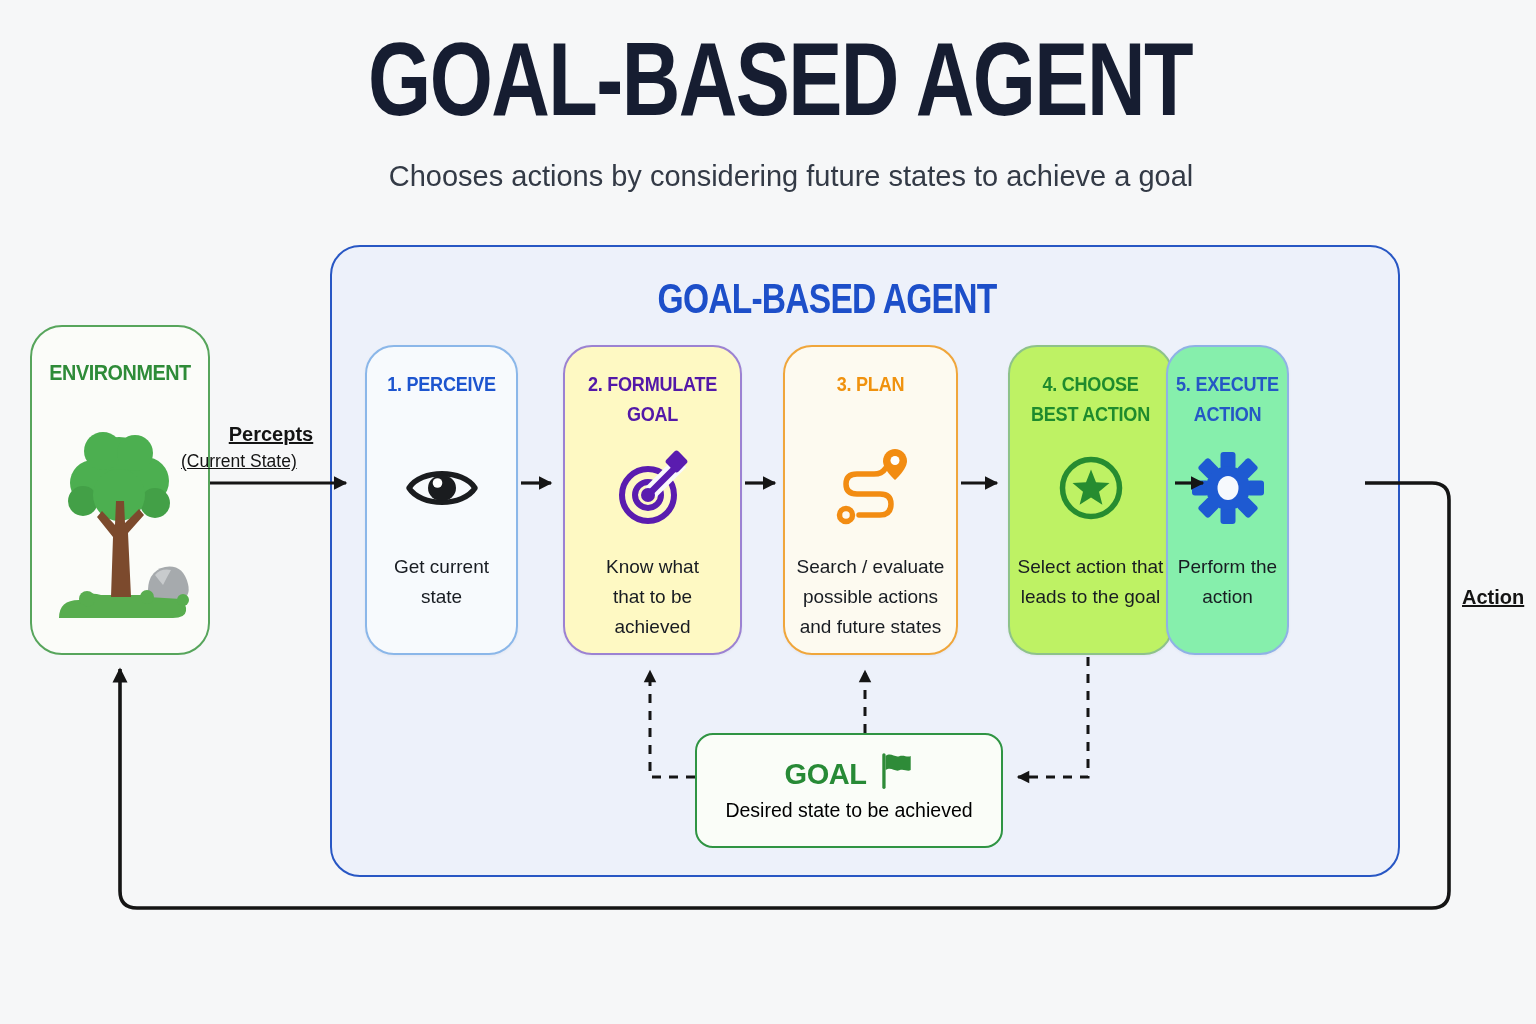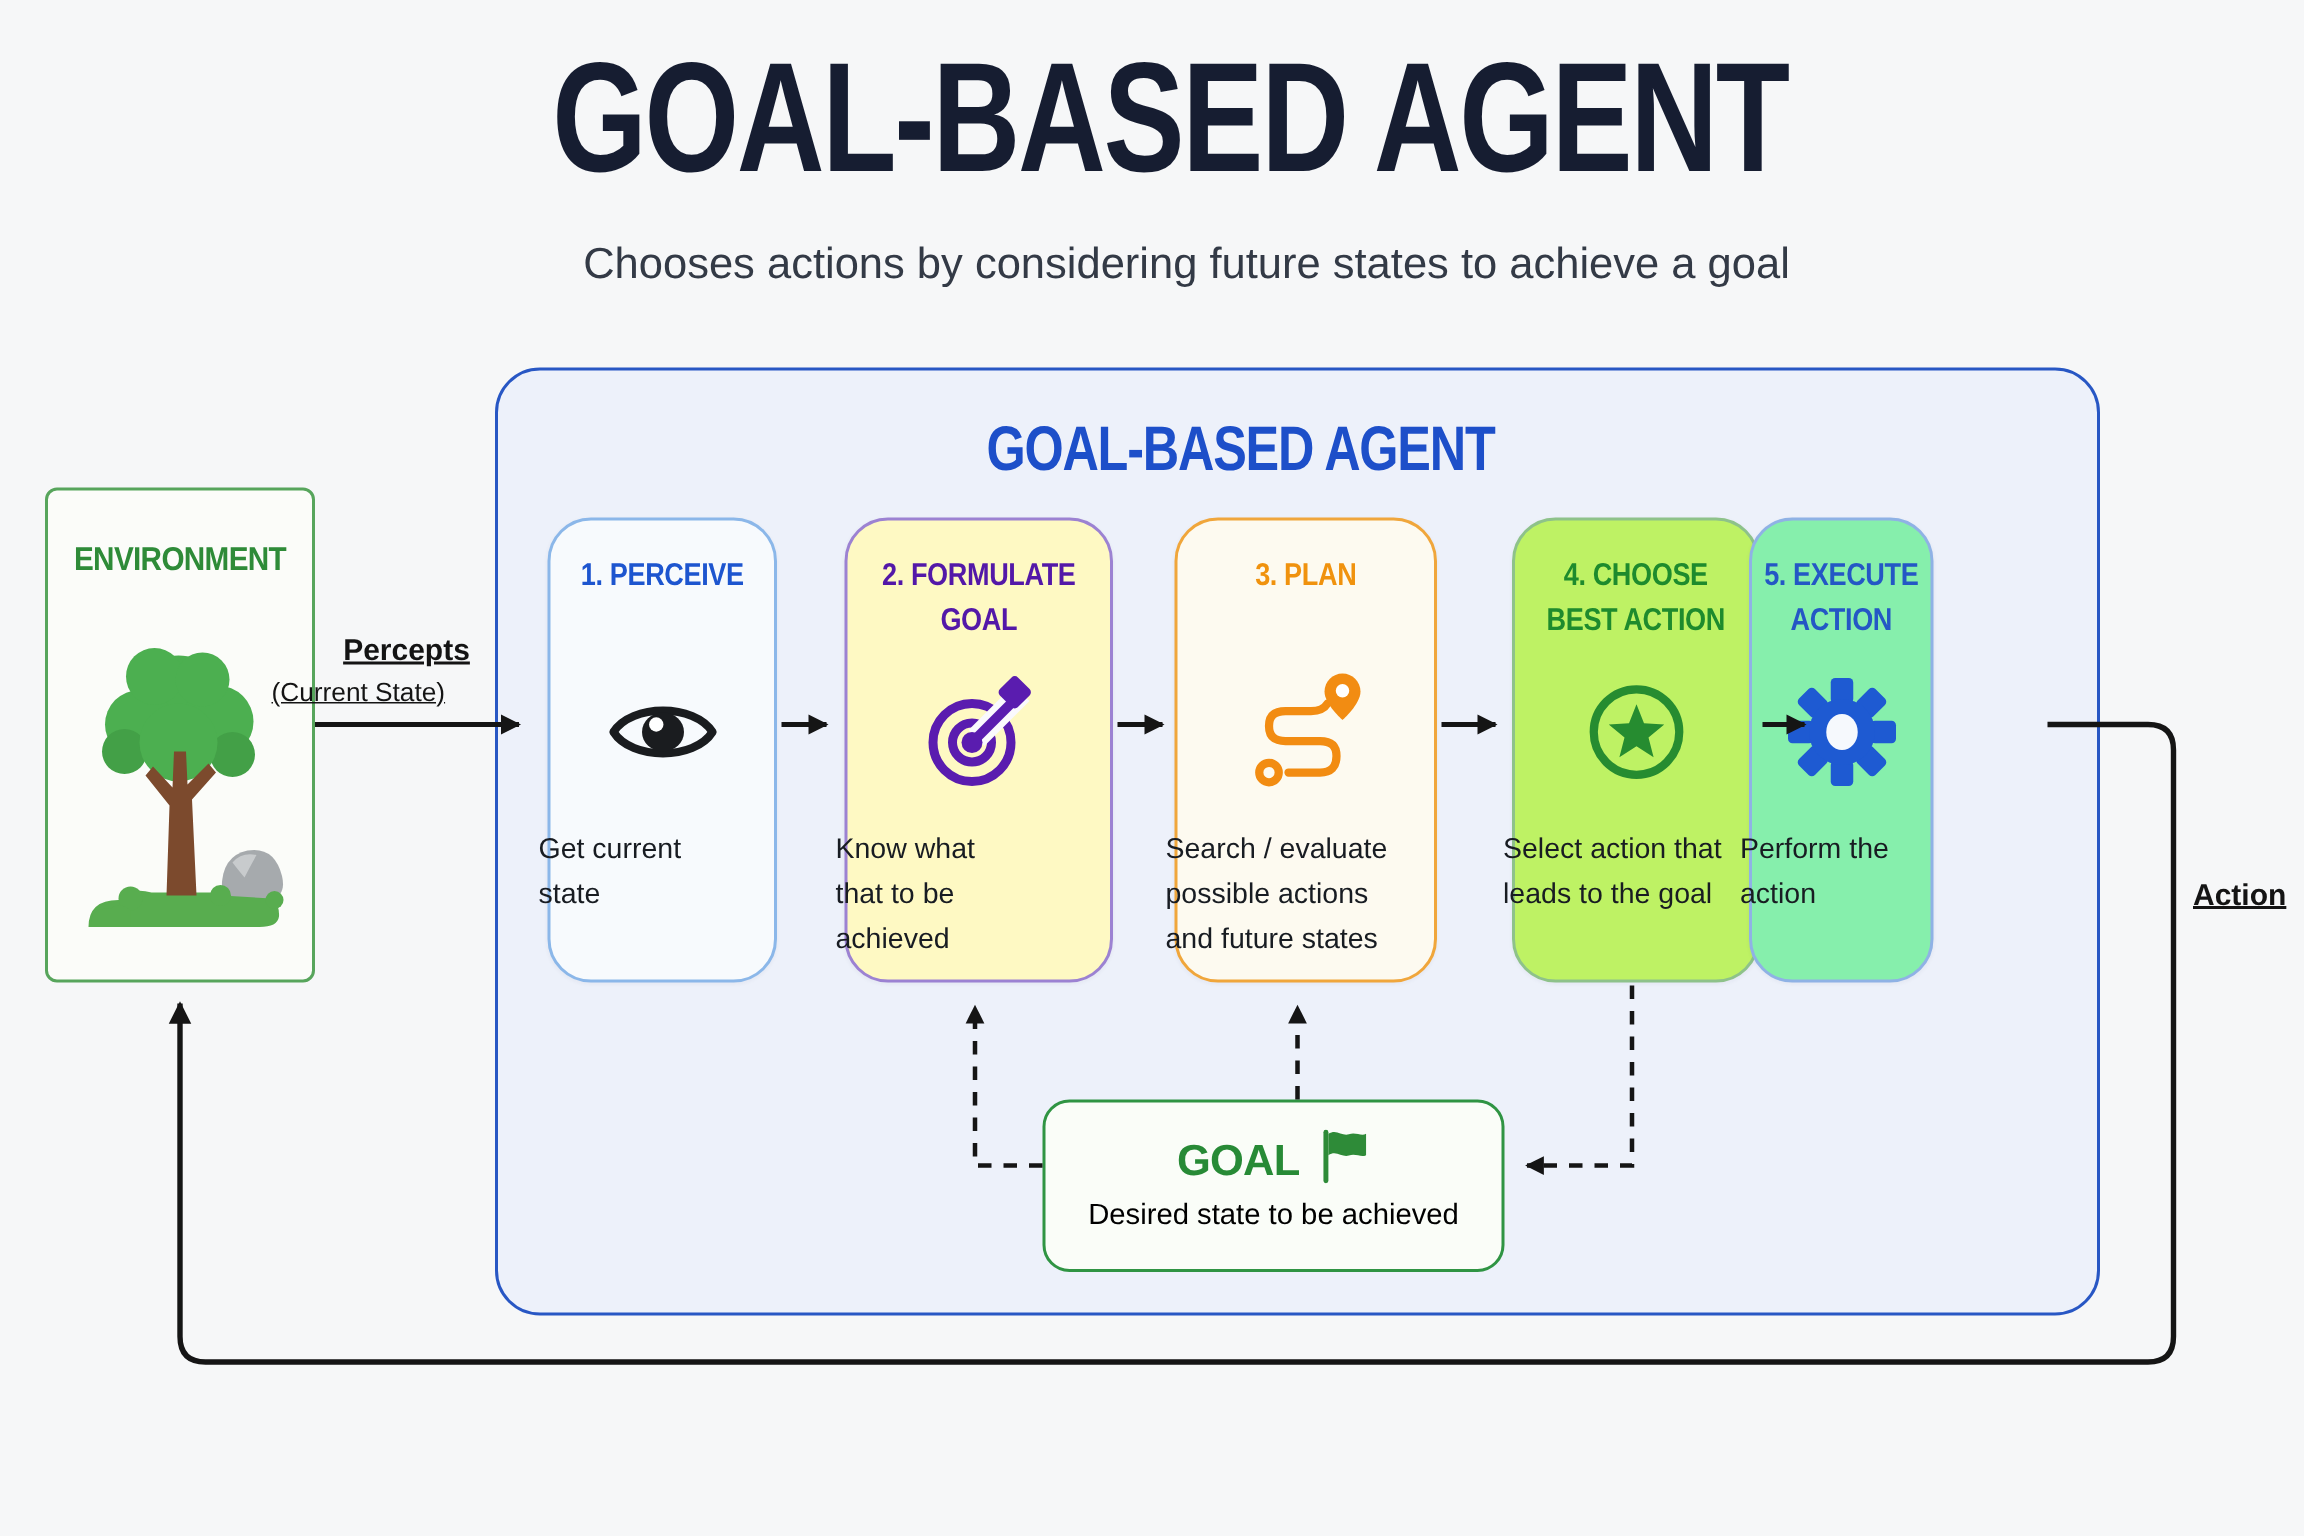--- a/index.html
+++ b/index.html
@@ -32,21 +32,21 @@
   }
   .agent-title{
     position:absolute;left:0;top:28px;width:990px;text-align:center;
     font-size:42px;font-weight:800;letter-spacing:-1px;color:#1d4fc9;
     transform:scaleX(.80);transform-origin:50% 50%;white-space:nowrap;
   }
 
   
   .env-box{
     position:absolute;left:30px;top:325px;width:180px;height:330px;
-    background:#fbfcf9;border:2.5px solid #57a55c;border-radius:8px;
+    background:#fbfcf9;border:2.5px solid #57a55c;border-radius:32px;
     box-sizing:border-box;
   }
   .env-title{
     position:absolute;top:33px;left:0;right:0;text-align:center;
     font-size:22px;font-weight:800;color:#2e8b38;letter-spacing:-.5px;
     transform:scaleX(.9);white-space:nowrap;
   }
   .env-art{position:absolute;left:13px;top:92px;}
 
   
@@ -68,21 +68,21 @@
   .c1 .card-title{color:#1d55cf;}
   .c2 .card-title{color:#5318a8;}
   .c3 .card-title{color:#f0920e;}
   .c4 .card-title{color:#1e8b2d;}
   .c5 .card-title{color:#2457c5;}
   .card-icon{
     position:absolute;top:96px;left:0;right:0;height:90px;
     display:flex;align-items:center;justify-content:center;
   }
   .card-desc{
-    position:absolute;top:205px;left:-8px;right:-8px;text-align:left;
+    position:absolute;top:205px;left:-8px;right:-8px;text-align:center;
     font-size:19px;line-height:30px;color:#181c22;white-space:pre-line;
   }
 
   
   .goal-box{
     position:absolute;left:695px;top:733px;width:308px;height:115px;
     background:#fafdf8;border:2.5px solid #2f9443;border-radius:18px;
     box-sizing:border-box;
   }
   .goal-head{

